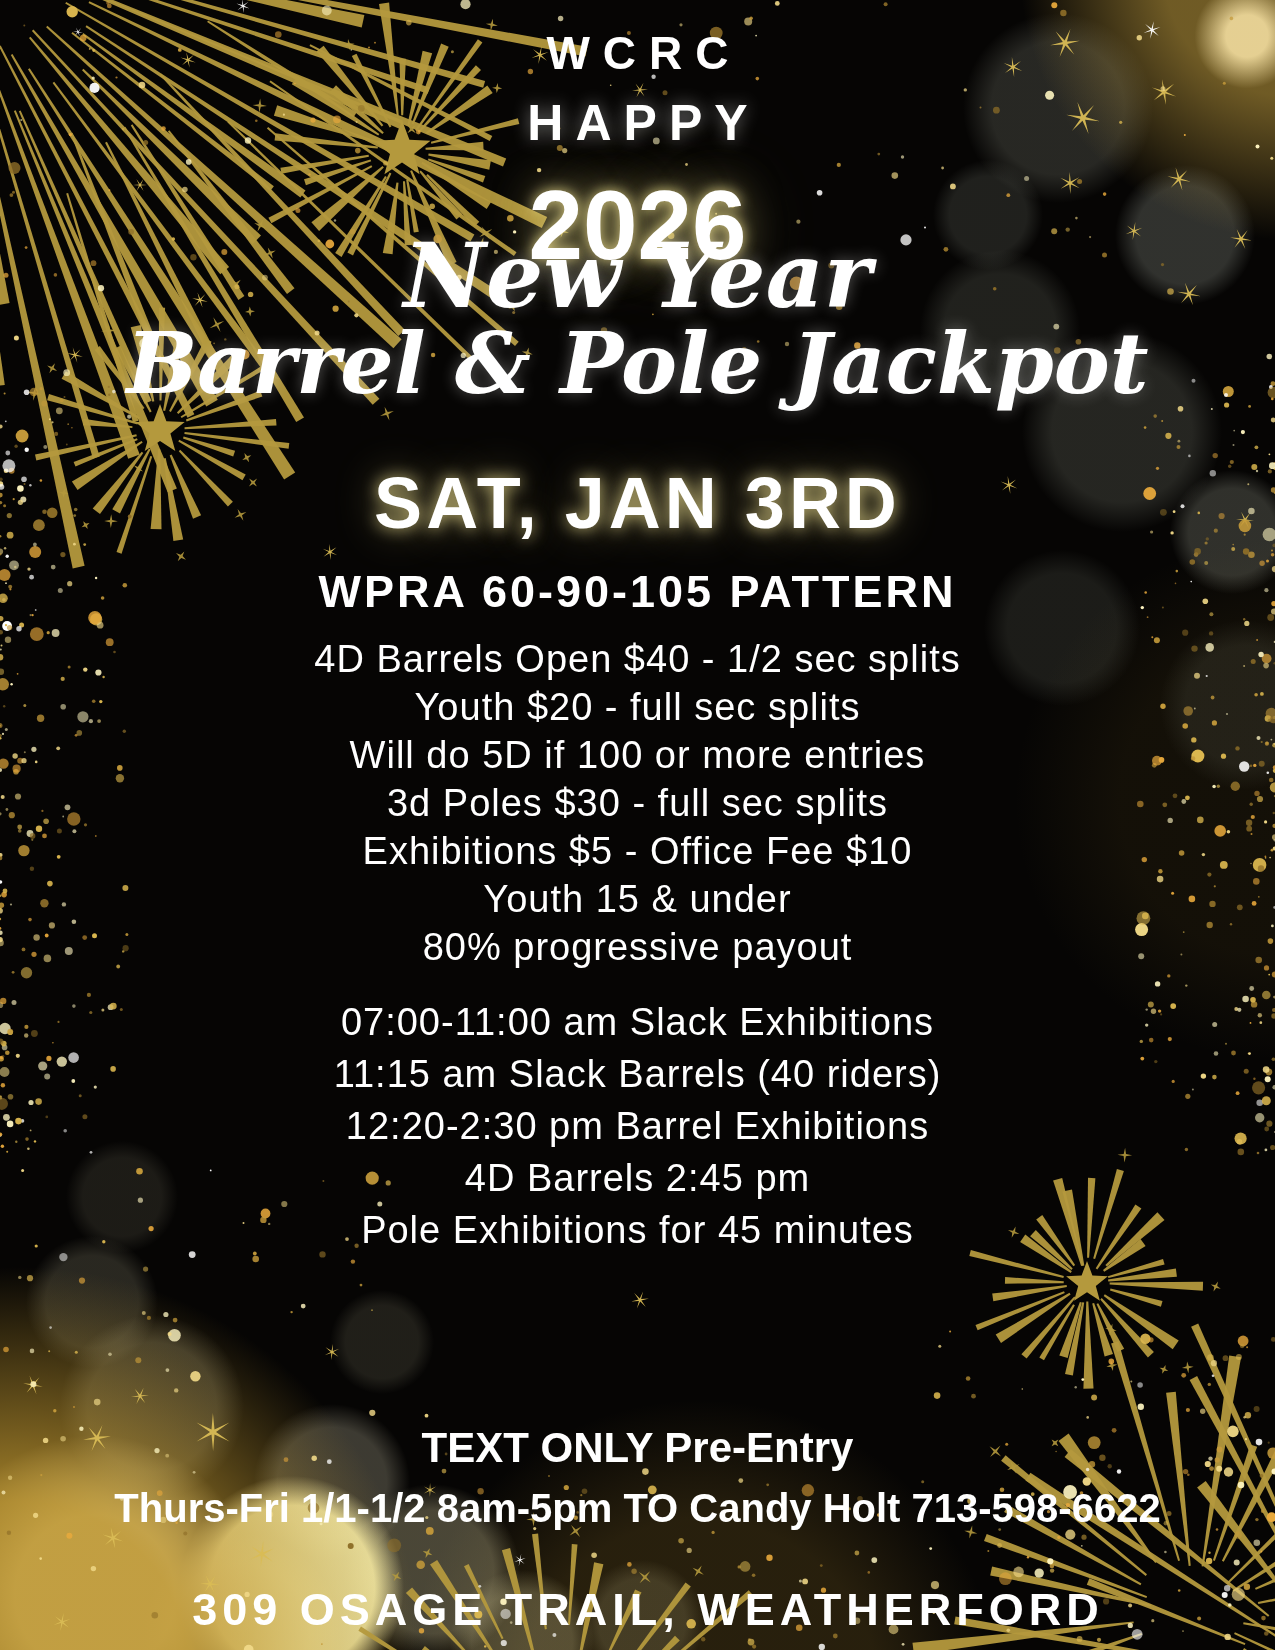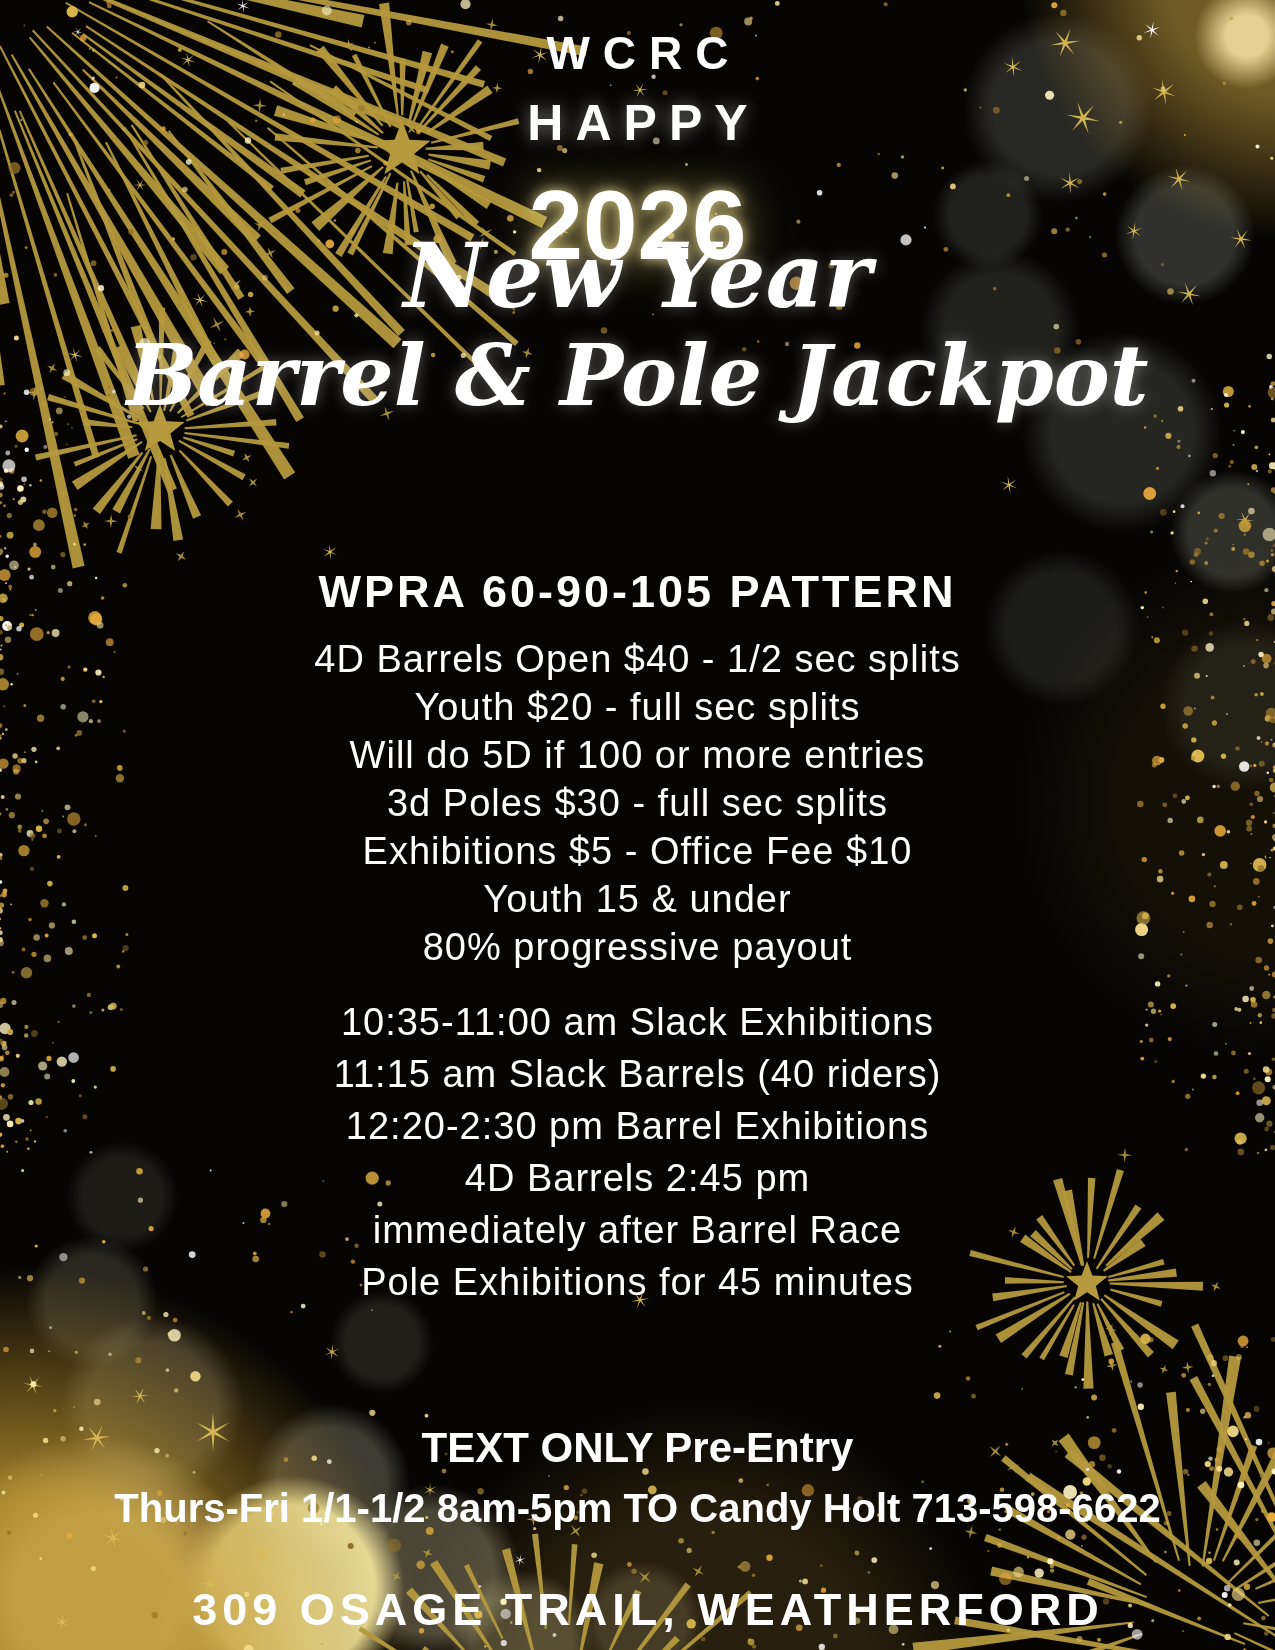--- a/index.html
+++ b/index.html
@@ -39,21 +39,21 @@
   .content{position:absolute;inset:0;z-index:3;}
   .content > div{position:absolute;left:0;right:0;text-align:center;color:#fff;}
   .org{top:26px;font-size:46px;font-weight:700;letter-spacing:13px;text-indent:13px;}
   .greeting{top:94px;font-size:50px;font-weight:700;letter-spacing:12px;text-indent:12px;
     text-shadow:0 0 18px rgba(255,255,255,.45);}
   .year{top:136px;font-size:98px;font-weight:700;color:var(--pale-gold,#eee0a0);
     text-shadow:0 0 14px rgba(250,235,150,.85),0 0 40px rgba(250,235,150,.5),0 0 80px rgba(250,235,150,.3);margin-top:33px;}
   .script{font-family:"DejaVu Serif",serif;font-style:italic;font-weight:700;
     text-shadow:0 0 16px rgba(255,255,255,.32);}
   .script1{top:222px;font-size:90px;}
-  .script2{top:326px;font-size:84px;}
+  .script2{top:314px;font-size:84px;}
   .date{top:462px;font-size:72px;font-weight:700;letter-spacing:4px;color:#ecdc95;
     text-shadow:0 0 16px rgba(248,232,150,.8),0 0 44px rgba(248,232,150,.45);}
   .pattern{top:566px;font-size:45px;font-weight:700;letter-spacing:3px;}
   .details{top:635px;font-size:38px;line-height:48px;letter-spacing:1px;color:#f7f5f1;}
   .schedule{top:996px;font-size:38px;line-height:52px;letter-spacing:1px;color:#f7f5f1;}
   .entry1{top:1424px;font-size:42px;font-weight:700;}
   .entry2{top:1486px;font-size:40px;font-weight:700;white-space:nowrap;}
   .location{top:1584px;font-size:45px;font-weight:700;letter-spacing:5px;text-indent:5px;margin-left:16px;}
 </style>
 </head>
@@ -1313,35 +1313,35 @@
         <circle cx="35.6" cy="1515.3" r="2.6" fill="#f0d887" opacity="0.85"></circle>
         <circle cx="45.6" cy="1440.4" r="2.7" fill="#f0d887" opacity="0.88"></circle>
       </g>
     </svg>
   <div class="content">
     <div class="org">WCRC</div>
     <div class="greeting">HAPPY</div>
     <div class="year">2026</div>
     <div class="script script1">New Year</div>
     <div class="script script2">Barrel &amp; Pole Jackpot</div>
+    <div class="date">SAT, JAN 3RD</div>
     <div class="pattern">WPRA 60-90-105 PATTERN</div>
     <div class="details">
       <div>4D Barrels Open $40 - 1/2 sec splits</div>
       <div>Youth $20 - full sec splits</div>
       <div>Will do 5D if 100 or more entries</div>
       <div>3d Poles $30 - full sec splits</div>
       <div>Exhibitions $5 - Office Fee $10</div>
       <div>Youth 15 &amp; under</div>
       <div>80% progressive payout</div>
     </div>
     <div class="schedule">
-      <div>10:35-11:00 am Slack Exhibitions</div>
+      <div>07:00-11:00 am Slack Exhibitions</div>
       <div>11:15 am Slack Barrels (40 riders)</div>
       <div>12:20-2:30 pm Barrel Exhibitions</div>
       <div>4D Barrels 2:45 pm</div>
-      <div>immediately after Barrel Race</div>
       <div>Pole Exhibitions for 45 minutes</div>
     </div>
     <div class="entry1">TEXT ONLY Pre-Entry</div>
     <div class="entry2">Thurs-Fri 1/1-1/2 8am-5pm TO Candy Holt 713-598-6622</div>
     <div class="location">309 OSAGE TRAIL, WEATHERFORD</div>
   </div>
 </div>
 
 </body></html>

